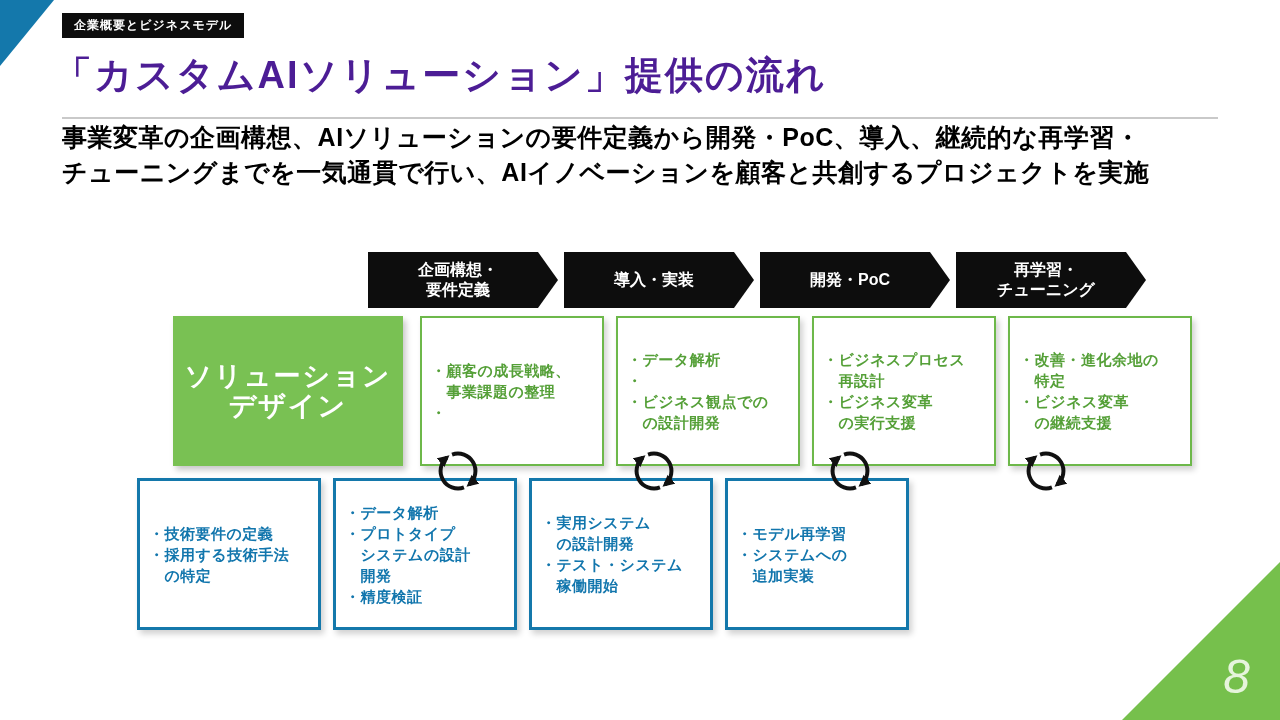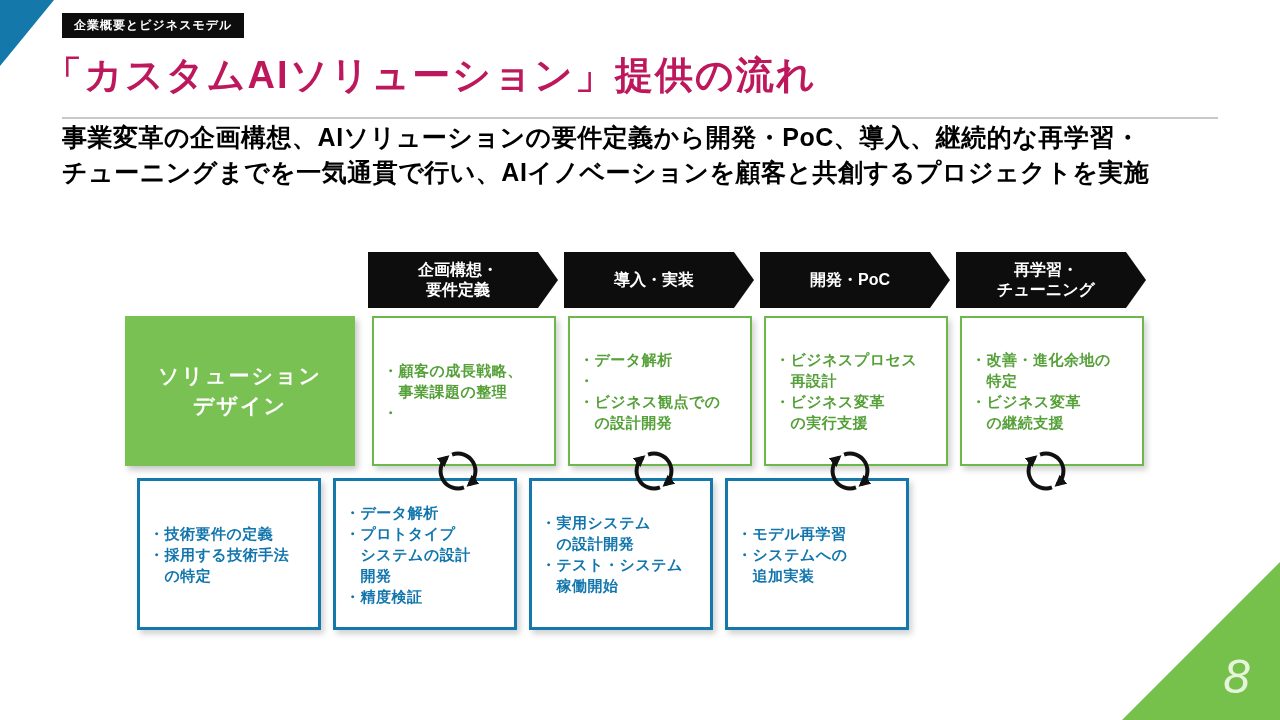--- a/index.html
+++ b/index.html
@@ -11,41 +11,41 @@
   
   .corner-tl{position:absolute;left:0;top:0;width:54px;height:66px;background:#1478ab;
     clip-path:polygon(0 0,100% 0,0 100%);}
   .corner-br{position:absolute;right:0;bottom:0;width:158px;height:158px;background:#76c04c;
     clip-path:polygon(100% 0,100% 100%,0 100%);}
   .page-num{position:absolute;right:30px;bottom:16px;font-size:48px;font-style:italic;
     color:#e6f4dc;font-weight:400;}
   
   .badge{position:absolute;left:62px;top:13px;background:#0d0d0d;color:#ffffff;
     font-size:12px;font-weight:700;line-height:25px;padding:0 12px;letter-spacing:1px;}
-  .title{position:absolute;left:44px;top:50px;font-size:38px;font-weight:800;color:#be185d;
+  .title{position:absolute;left:54px;top:50px;font-size:38px;font-weight:800;color:#4c1d95;
     letter-spacing:2px;white-space:nowrap;}
   .divider{position:absolute;left:62px;top:117px;width:1156px;height:2px;background:#c9c9c9;}
   .lead{position:absolute;left:62px;top:120px;font-size:25px;font-weight:700;color:#000000;
     line-height:35px;letter-spacing:0.5px;white-space:pre;}
   
   .stage-row{position:absolute;left:360px;top:252px;display:flex;padding-left:8px;}
   .stage-arrow{width:190px;height:56px;margin-right:6px;background:#0d0d0d;color:#ffffff;
     display:flex;align-items:center;justify-content:center;text-align:center;
     font-size:16px;font-weight:700;line-height:1.25;
     clip-path:polygon(0 0,calc(100% - 20px) 0,100% 50%,calc(100% - 20px) 100%,0 100%);
     filter:drop-shadow(2px 3px 2px rgba(0,0,0,0.25));}
   .stage-arrow .stage-label{white-space:pre-line;padding-right:10px;}
   
   .band{position:absolute;left:125px;display:flex;}
   .band-green{top:316px;height:150px;}
   .band-blue{top:478px;height:152px;}
   .row-label{width:230px;height:100%;margin-right:5px;display:flex;align-items:center;
     justify-content:center;text-align:center;color:#ffffff;font-weight:700;
     white-space:pre-line;box-shadow:3px 4px 6px rgba(0,0,0,0.22);}
-  .band-green .row-label{background:#79c153;font-size:21px;line-height:30px;letter-spacing:2px;}
+  .band-green .row-label{background:#79c153;font-size:27px;line-height:30px;letter-spacing:2px;margin-left:48px;}
   .band-blue .row-label{background:#107cb0;font-size:23px;letter-spacing:1px;}
   .cell{width:184px;height:100%;margin-left:12px;background:#ffffff;box-sizing:border-box;
     display:flex;flex-direction:column;justify-content:center;
     padding:8px 4px 8px 9px;box-shadow:3px 4px 6px rgba(0,0,0,0.18);}
   .band-green .cell{border:2px solid #6db84a;color:#55a038;}
   .band-blue .cell{border:3px solid #1478ab;color:#1276ad;}
   .bullet{display:flex;font-size:15px;font-weight:700;line-height:21px;letter-spacing:0.5px;}
   .bullet .marker{flex:0 0 auto;}
   .bullet .btext{white-space:pre-line;}
   

